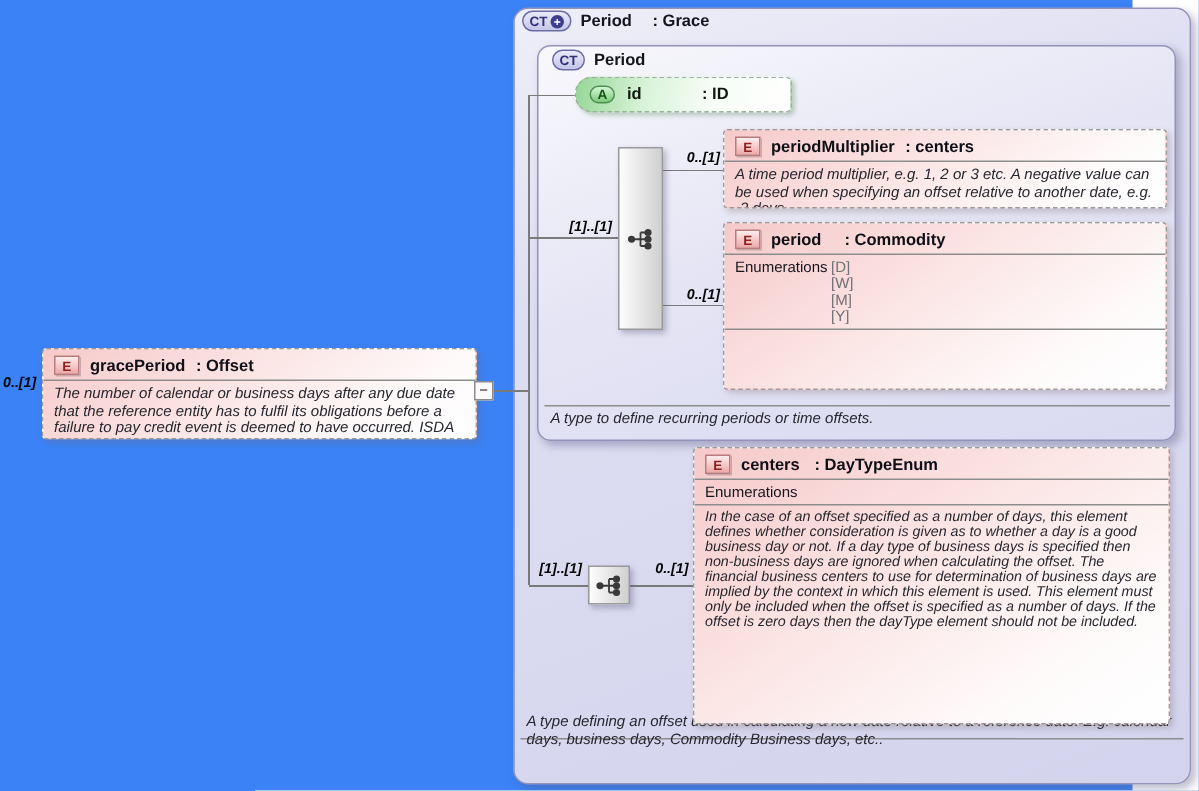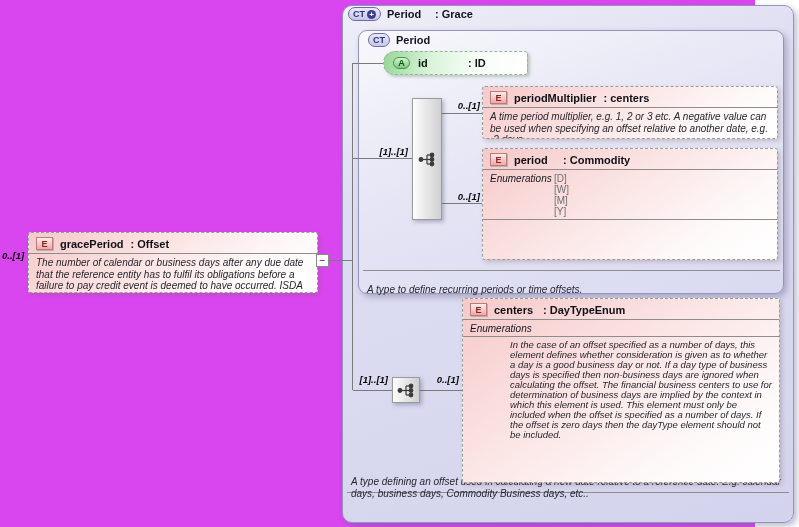--- a/index.html
+++ b/index.html
@@ -1,40 +1,40 @@
 <!DOCTYPE html>
 <html><head>
 <meta charset="utf-8">
 <style>
   * { margin:0; padding:0; box-sizing:border-box; }
   html,body { background:#fff; }
   body { width:799px; height:527px; overflow:hidden; font-family:"Liberation Sans", sans-serif; }
-  #canvas { position:relative; width:755px; height:527px; background:#d946ef; }
+  #canvas { position:relative; width:755px; height:527px; background:#3b82f6; }
   .abs { position:absolute; }
 
   
   .ct { border:1px solid #9494ba; border-radius:10px; box-shadow:3px 3px 6px rgba(90,90,130,.40); }
   .ct-outer { background:linear-gradient(160deg,#efeff8 0%,#dedef2 30%,#d3d3ed 100%); z-index:0; }
   .ct-period { background:linear-gradient(160deg,#f8f8fc 0%,#e5e5f5 45%,#d9d9f1 100%); border-radius:9px; z-index:1; }
   .cthead { display:flex; align-items:center; gap:6px; font-size:11px; font-weight:bold; color:#14141f; z-index:3; }
   .ctbadge { display:inline-flex; align-items:center; justify-content:center; gap:2px; height:14px; padding:0 4px; border:1.5px solid #6c6ca6; border-radius:8px; background:linear-gradient(#e9e9f9,#c6c6e9); font-size:9px; font-weight:bold; color:#32327c; }
   .plus { display:inline-block; width:9px; height:9px; border-radius:50%; background:#3d3d8e; color:#fff; font-size:8px; line-height:9px; text-align:center; font-weight:bold; }
 
   
   .elem { border:1px dashed #9a9a9a; border-radius:3px; overflow:hidden; z-index:3;
           background:linear-gradient(145deg,#f6c9c9 0%,#fbe3e3 40%,#fefafa 78%,#ffffff 100%);
           box-shadow:2px 2px 4px rgba(120,100,100,.30); }
   .ehead { display:flex; align-items:center; gap:7px; padding:4px 7px 3px; font-size:11px; font-weight:bold; color:#0f0f18; }
   .ebadge { width:17px; height:13px; flex:0 0 17px; border:1px solid #b87c7c; background:linear-gradient(#fcEDED,#eda8a8); color:#8e1f1f; font-size:9px; font-weight:bold; display:flex; align-items:center; justify-content:center; box-shadow:1px 1px 0 rgba(0,0,0,.18); }
   .enm { display:inline-block; min-width:42px; }
   .esep { border-top:1px solid #8d8d8d; }
   .eanno { padding:3px 7px 4px; font-style:italic; font-size:10px; line-height:11.5px; color:#26262e; }
-  .eanno.tight { font-size:9.5px; line-height:10px;margin-left:40px; }
+  .eanno.tight { font-size:9.5px; line-height:10px; }
   .enum { display:flex; padding:3px 7px 2px; font-size:10px; line-height:11px; }
-  .enum-label { width:64px; flex:0 0 64px; font-style:italic; color:#15151d; }
+  .enum-label { width:64px; flex:0 0 64px; color:#15151d; }
   .enum-vals div { color:#6f6f74; }
 
   
   .attr { border:1px dashed #9ab29a; border-radius:12px 4px 4px 12px; display:flex; align-items:center; gap:8px; padding:0 9px; font-size:11px; font-weight:bold; color:#0f180f; z-index:3;
           background:linear-gradient(100deg,#96d696 0%,#d8f3d8 32%,#f6fdf6 62%,#ffffff 100%);
           box-shadow:2px 2px 3px rgba(90,130,90,.35); }
   .abadge { width:17px; height:12px; border:1px solid #4e8e4e; border-radius:6px; background:linear-gradient(#d4f5d4,#7dc97d); color:#145214; font-size:9px; font-weight:bold; display:flex; align-items:center; justify-content:center; }
 
   
   .seq { background:linear-gradient(to right,#fdfdfd,#e2e2e2 60%,#cfcfcf); border:1px solid #9a9a9a; box-shadow:2px 2px 4px rgba(90,90,120,.40); display:flex; align-items:center; justify-content:center; z-index:3; }
@@ -150,21 +150,21 @@
         <div>[D]</div>
         <div>[W]</div>
         <div>[M]</div>
         <div>[Y]</div>
       </div>
     </div>
     <div class="esep"></div>
   </div>
 
   <div class="abs ctsep" style="left:363px; top:270px; width:417px;"></div>
-  <div class="abs ctanno" style="left:367px; top:284px; width:410px;">A type to define recurring periods or time offsets.</div>
+  <div class="abs ctanno" style="left:367px; top:274px; width:410px;">A type to define recurring periods or time offsets.</div>
 
   <span class="abs card tr" style="left:350px; top:374px; width:38px;">[1]..[1]</span>
   <div class="abs seq" style="left:392px; top:377px; width:28px; height:26px;">
     <svg width="18" height="15" viewBox="0 0 18 15">
       <g stroke="#3a3a3a" stroke-width="1.2" fill="#3a3a3a">
         <circle cx="3" cy="7.5" r="1.8"></circle>
         <line x1="3" y1="7.5" x2="9" y2="7.5"></line>
         <line x1="9" y1="3" x2="9" y2="12"></line>
         <line x1="9" y1="3" x2="13" y2="3"></line>
         <line x1="9" y1="7.5" x2="13" y2="7.5"></line>

